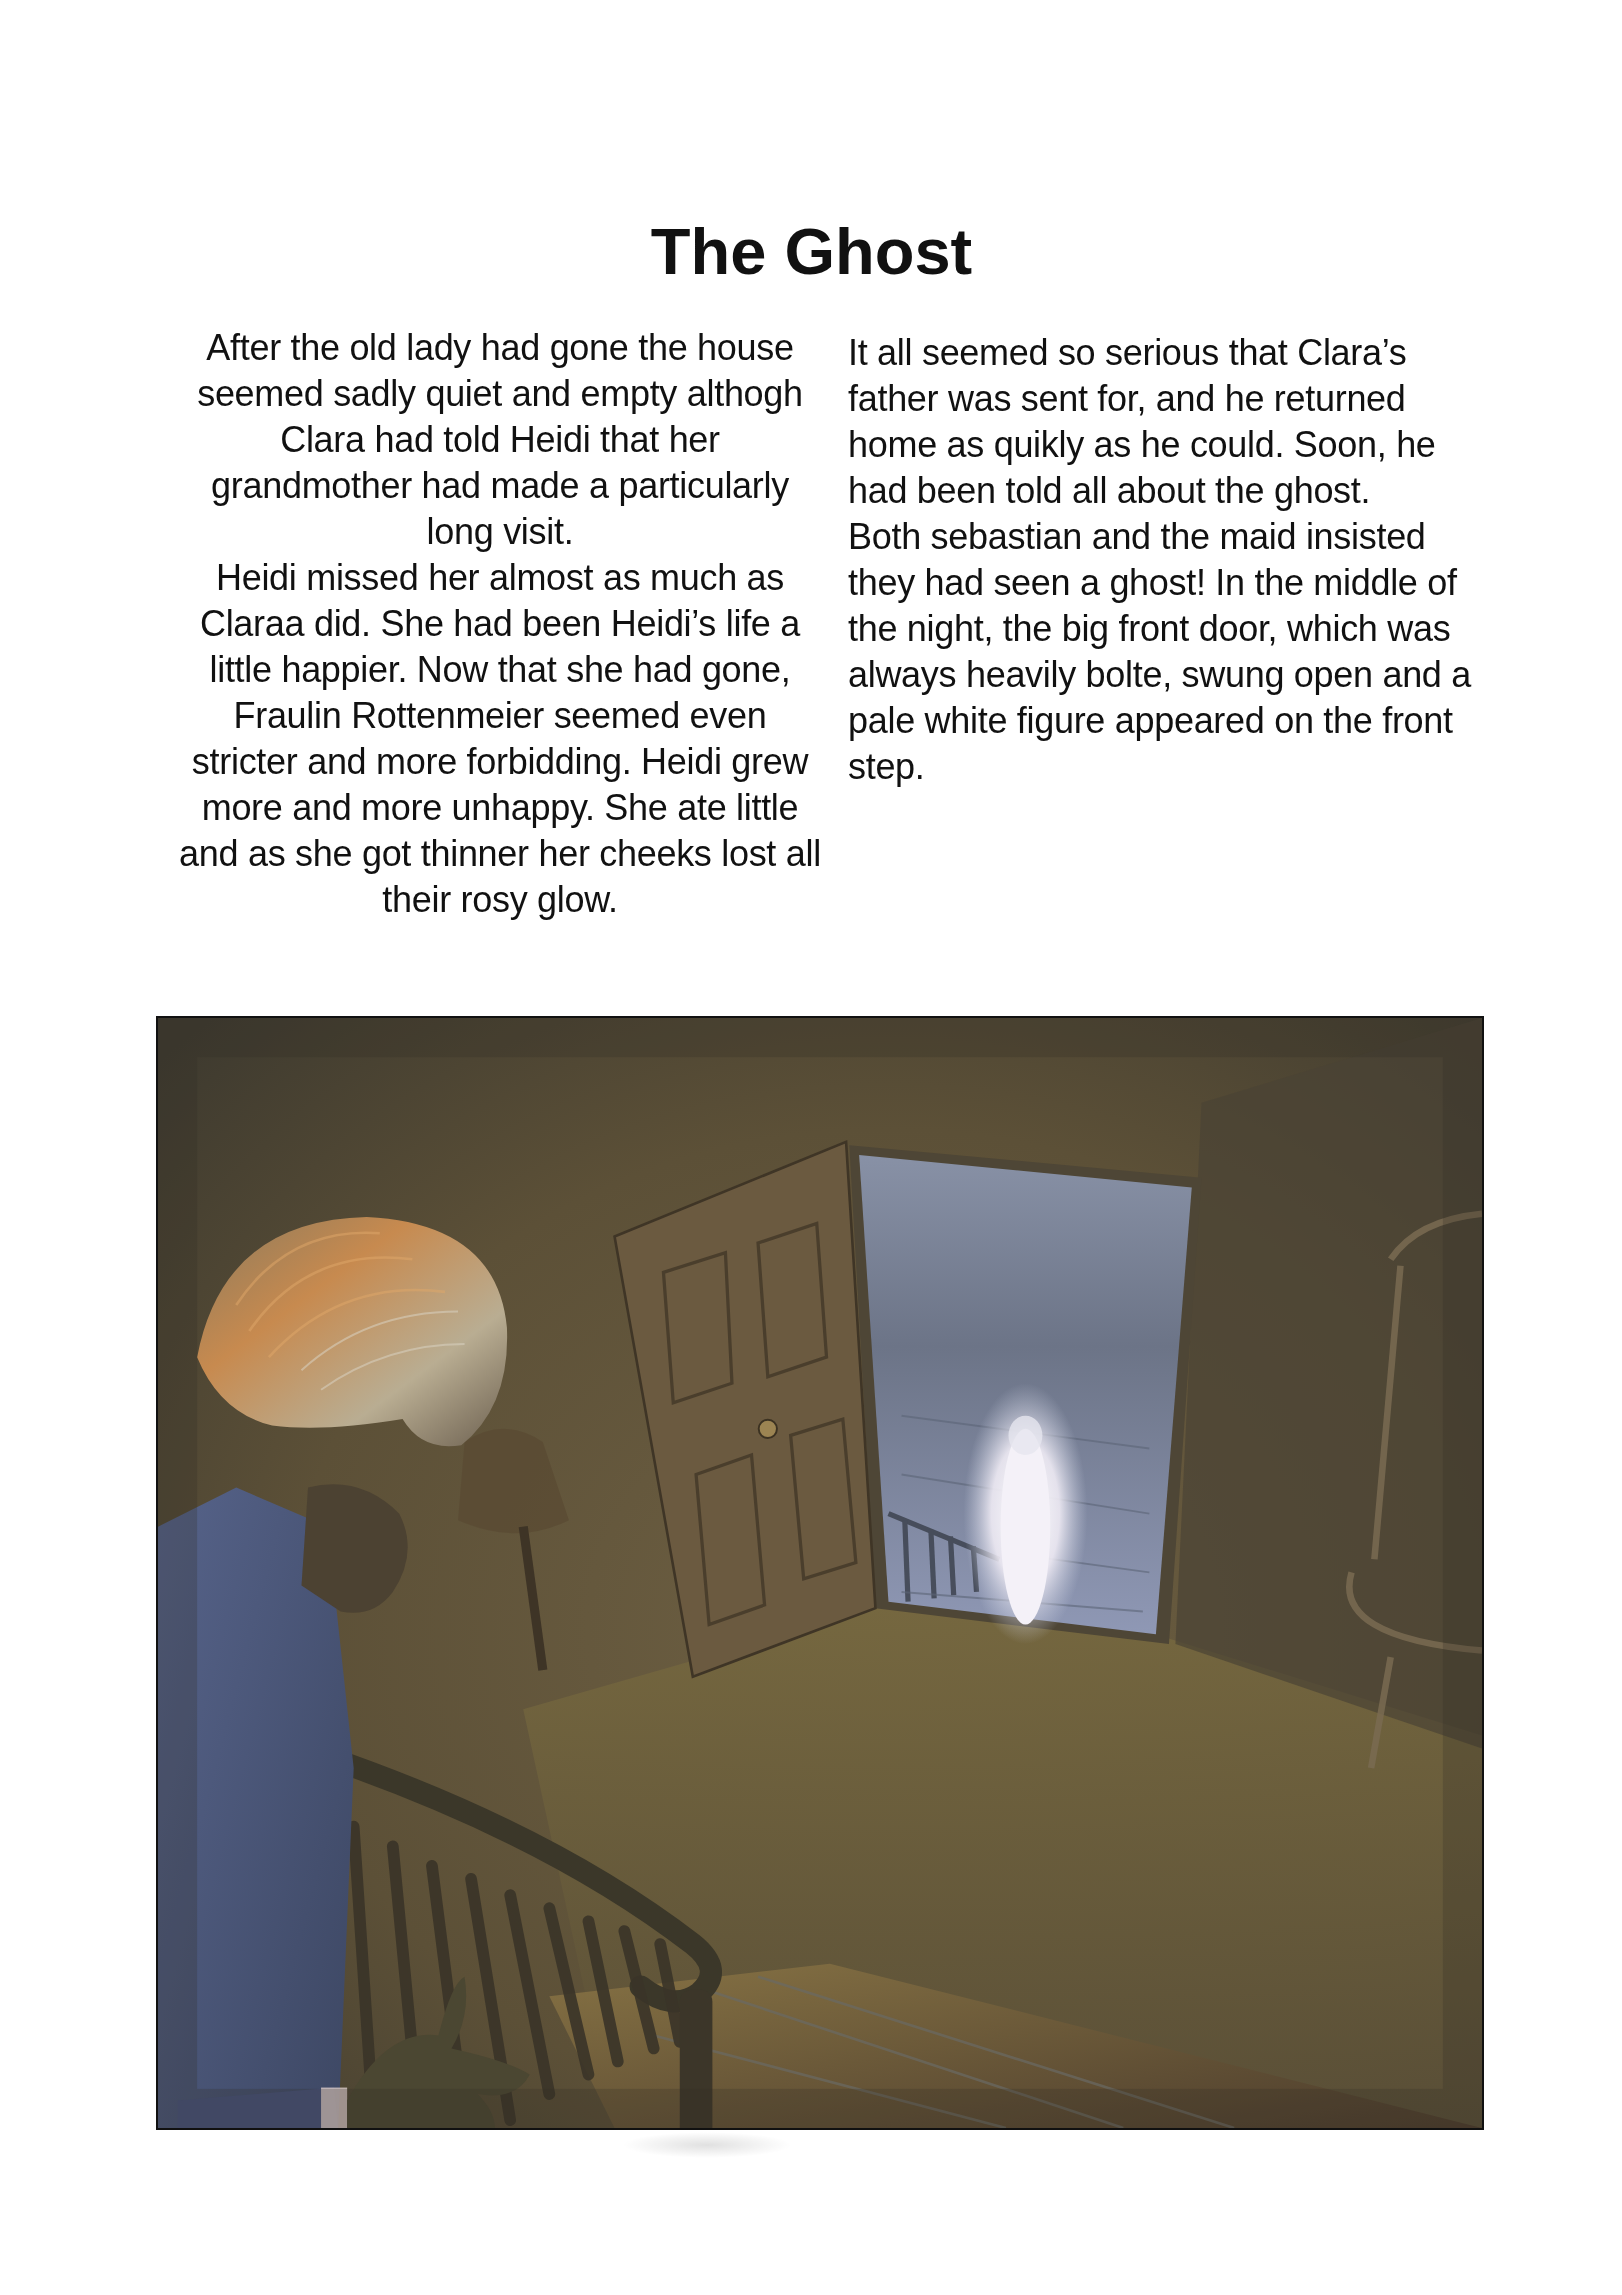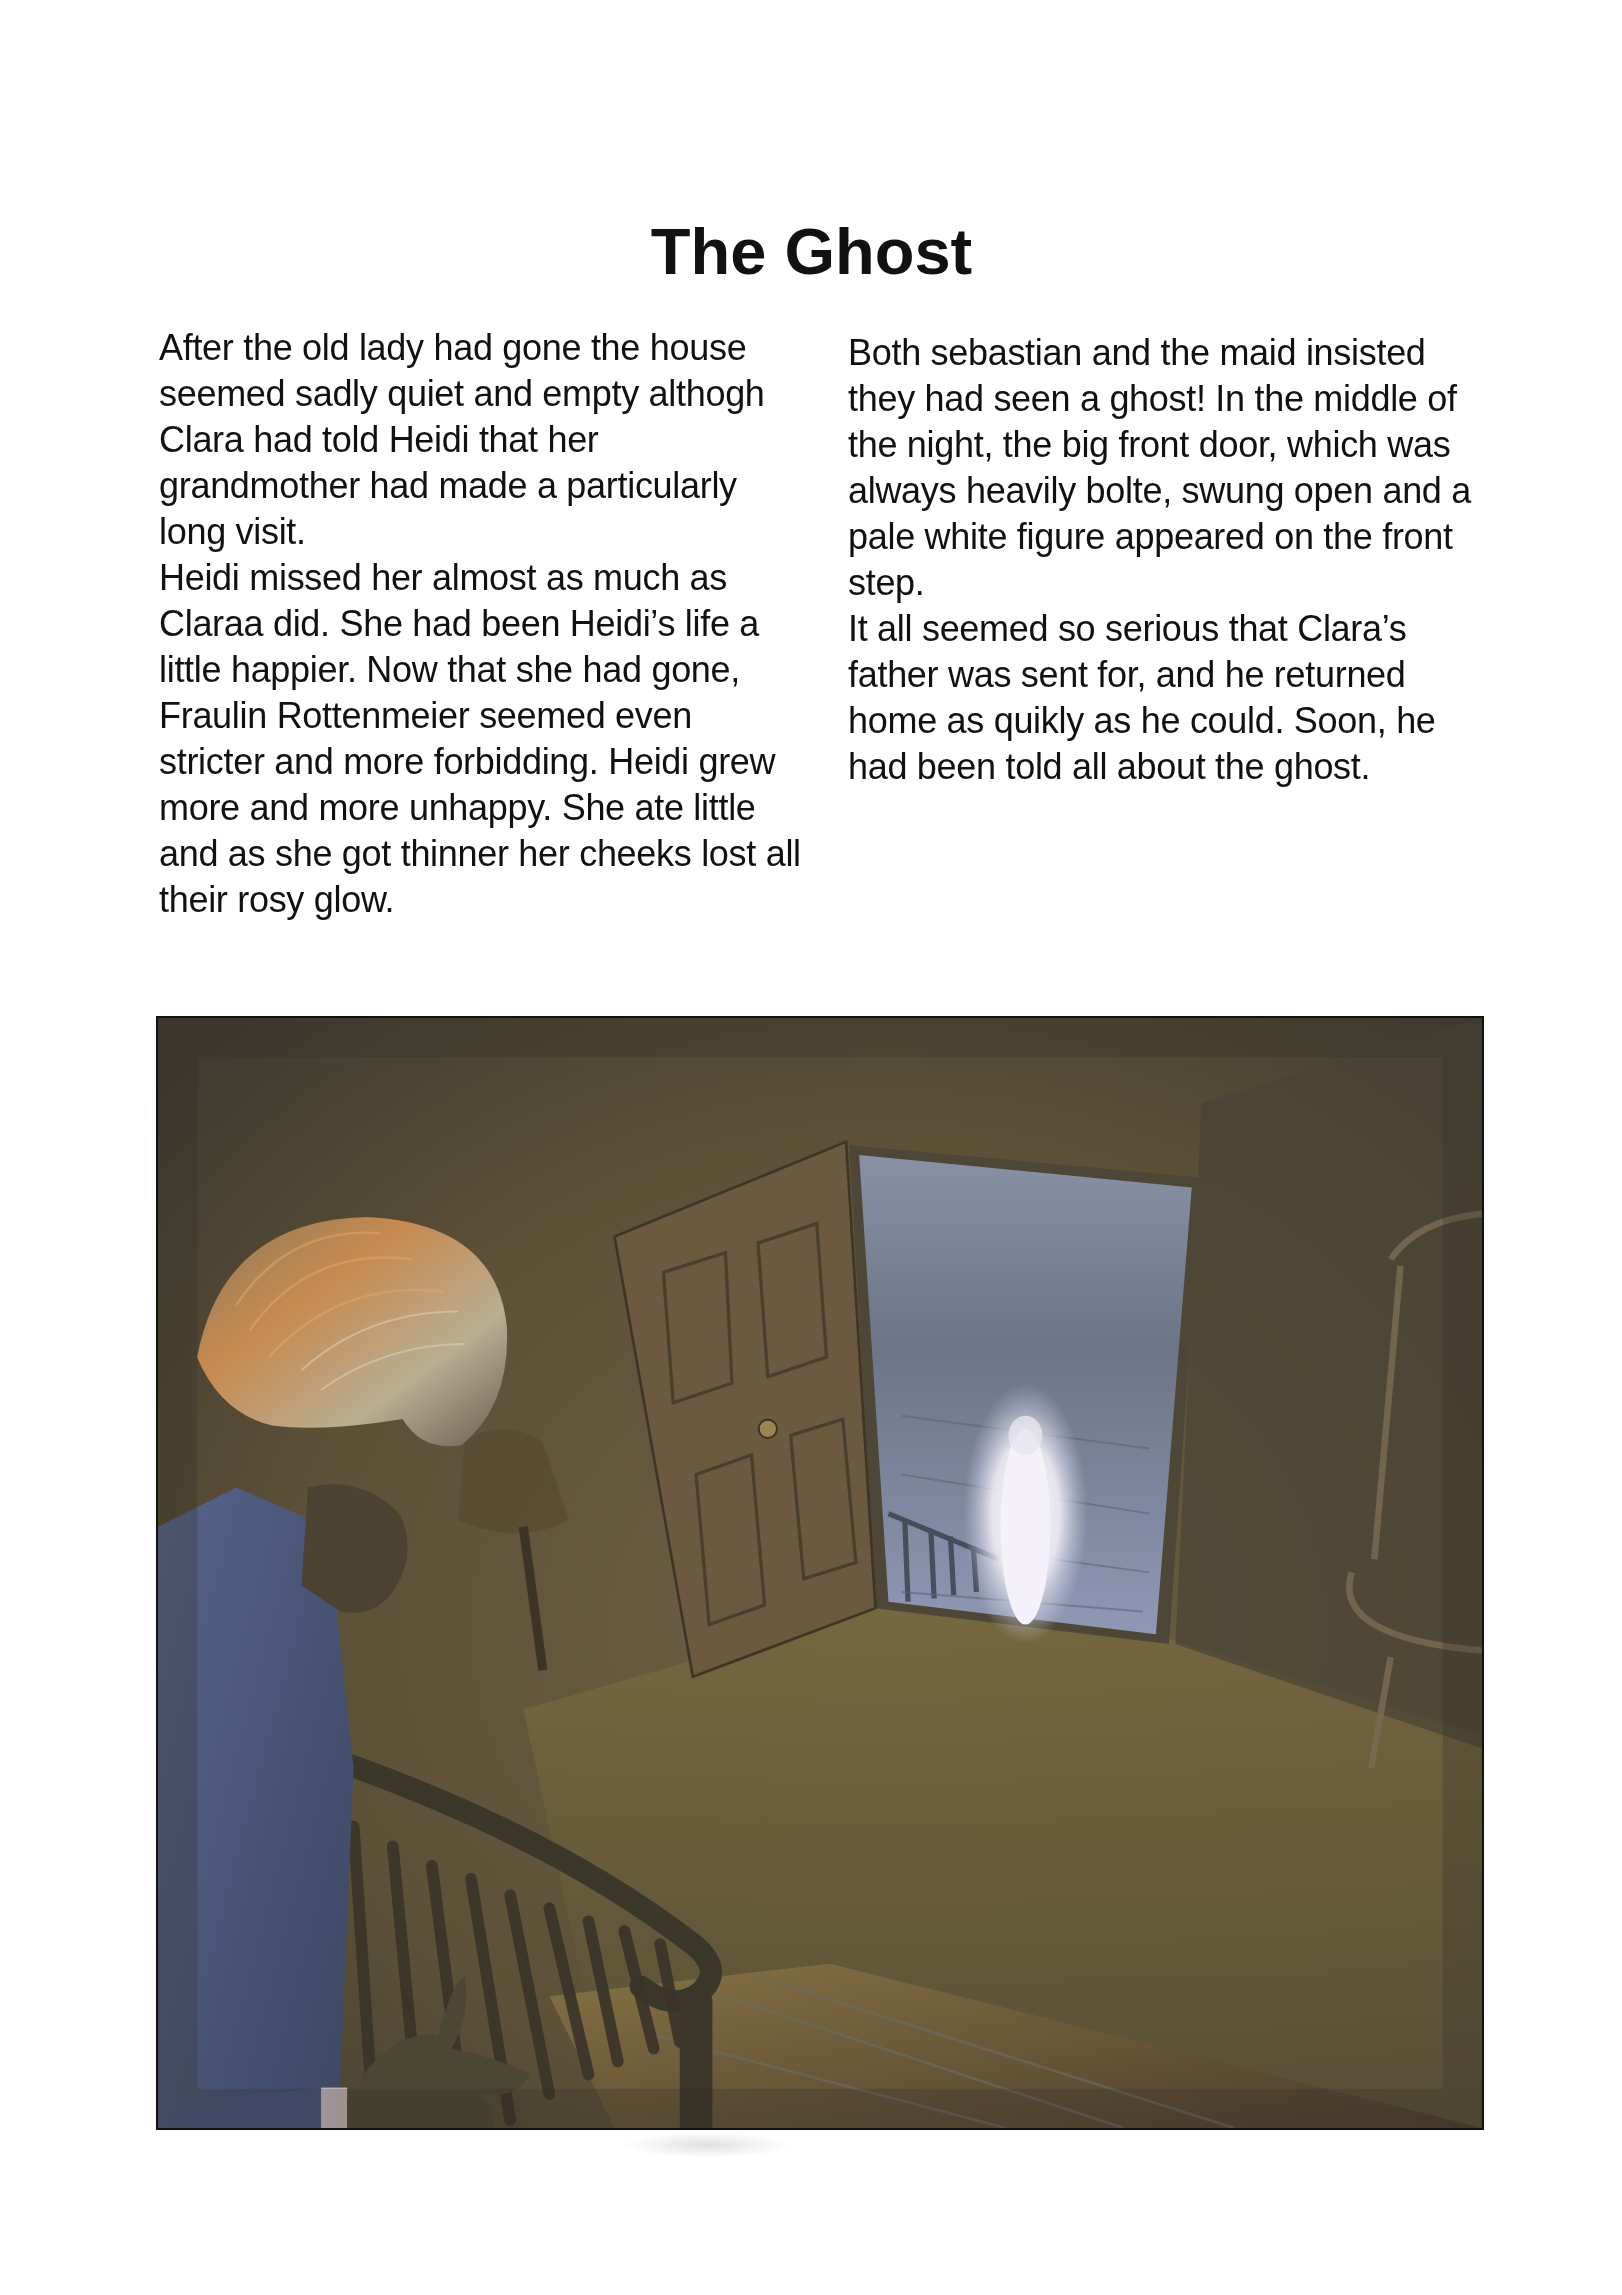--- a/index.html
+++ b/index.html
@@ -3,42 +3,42 @@
 <meta charset="utf-8">
 <style>
   html, body { margin: 0; padding: 0; background: #ffffff; }
   body { width: 1623px; height: 2295px; position: relative; overflow: hidden;
          font-family: "Liberation Sans", "DejaVu Sans", sans-serif; color: #111; }
   .title { position: absolute; left: 0; width: 1623px; top: 175px; text-align: center;
            font-size: 65px; font-weight: 700; letter-spacing: 0px; line-height: 1; }
   .col { position: absolute; top: 325px; width: 648px; font-size: 36px; line-height: 46px;
          letter-spacing: -0.3px; }
   .col p { margin: 0; }
-  .col-left { left: 159px; }
+  .col-left { left: 176px; text-align: center; }
   .col-right { left: 848px; top: 330px; }
   .illustration { position: absolute; left: 156px; top: 1016px; width: 1328px; height: 1114px;
                   border: 2px solid #111; box-sizing: border-box; overflow: hidden;
                   background: #5f5238; }
   .illustration svg { display: block; width: 100%; height: 100%; }
   .shadow-blur { position: absolute; top: 2132px; left: 622px; width: 170px; height: 26px;
                  background: radial-gradient(ellipse at center, rgba(0,0,0,0.12), rgba(0,0,0,0) 70%); }
 </style>
 </head>
 <body>
 
 <h1 class="title">The Ghost</h1>
 
 <div class="col col-left">
   <p>After the old lady had gone the house seemed sadly quiet and empty althogh Clara had told Heidi that her grandmother had made a particularly long visit.</p>
   <p>Heidi missed her almost as much as Claraa did. She had been Heidi’s life a little happier. Now that she had gone, Fraulin Rottenmeier seemed even stricter and more forbidding. Heidi grew more and more unhappy. She ate little and as she got thinner her cheeks lost all their rosy glow.</p>
 </div>
 
 <div class="col col-right">
+  <p>It all seemed so serious that Clara’s father was sent for, and he returned home as quikly as he could. Soon, he had been told all about the ghost.</p>
   <p>Both sebastian and the maid insisted they had seen a ghost! In the middle of the night, the big front door, which was always heavily bolte, swung open and a pale white figure appeared on the front step.</p>
-  <p>It all seemed so serious that Clara’s father was sent for, and he returned home as quikly as he could. Soon, he had been told all about the ghost.</p>
 </div>
 
 <div class="illustration" role="img" aria-label="A man in a blue coat leans over a staircase banister, looking down at an open front door where a glowing pale white ghostly figure stands on the front step at night.">
   <svg viewBox="0 0 2030 1702" preserveAspectRatio="none" xmlns="http://www.w3.org/2000/svg">
     <defs>
       <radialGradient id="wallGlow" cx="0.55" cy="0.55" r="0.75">
         <stop offset="0" stop-color="#6e6043"></stop>
         <stop offset="0.6" stop-color="#5c5037"></stop>
         <stop offset="1" stop-color="#3e3a2f"></stop>
       </radialGradient>

